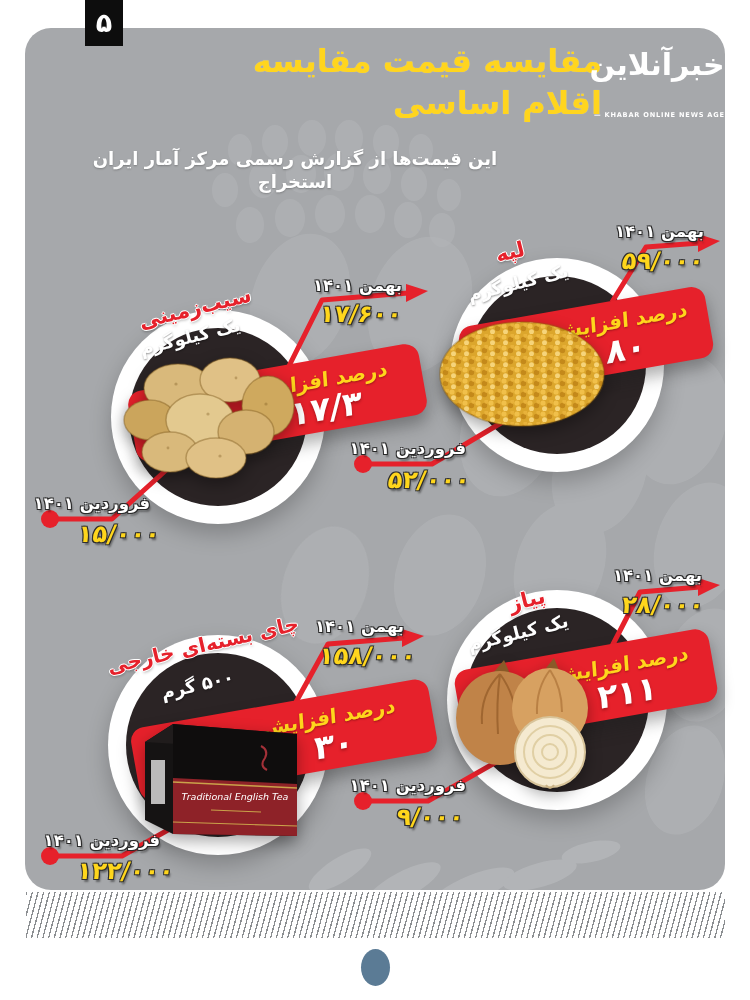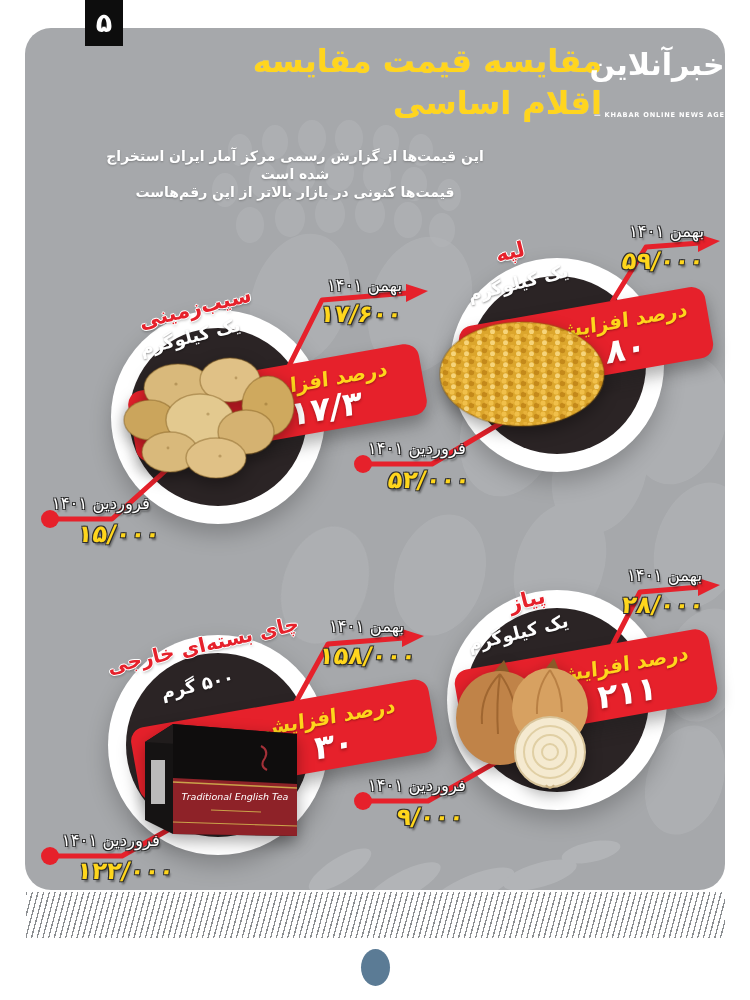--- a/index.html
+++ b/index.html
@@ -12,21 +12,21 @@
          color:#fff;font-weight:bold;font-size:27px;text-align:center;line-height:46px;}
   
   .titles{position:absolute;top:40px;right:148px;width:440px;text-align:right;direction:rtl;z-index:5;
           color:#ffd51e;font-weight:bold;font-size:32px;line-height:1.32;
           text-shadow:0 0 1px rgba(255,255,255,.35);}
   .logo{position:absolute;top:50px;right:28px;width:128px;z-index:5;color:#fff;text-align:center;}
   .logo-row{display:flex;align-items:flex-start;justify-content:center;gap:2px;}
   .logo-fa{font-size:30px;font-weight:bold;line-height:1;}
   .logo-en{font-size:6.6px;font-weight:bold;letter-spacing:.8px;margin-top:3px;white-space:nowrap;}
   .subtitle{position:absolute;top:147px;left:55px;width:480px;z-index:5;text-align:center;direction:rtl;
-            color:#fff;font-weight:bold;font-size:14px;line-height:1.3;
+            color:#fff;font-weight:bold;font-size:18px;line-height:1.3;
             text-shadow:0 1px 2px rgba(0,0,0,.25);}
   
   .ring{position:absolute;border-radius:50%;background:#fff;z-index:1;
         box-shadow:0 10px 22px rgba(0,0,0,.22);}
   .inner{position:absolute;border-radius:50%;background:#2b2425;z-index:1;}
   .connectors{position:absolute;left:0;top:0;z-index:2;pointer-events:none;}
   .banner{position:absolute;background:#e6212b;border-radius:14px;z-index:3;
           box-shadow:0 9px 16px rgba(30,30,30,.35);}
   .banner-inner{position:absolute;right:12px;top:2px;width:60%;height:100%;
                 display:flex;flex-direction:column;align-items:center;justify-content:center;}
@@ -35,21 +35,21 @@
   .inc-value{color:#fff;font-weight:bold;font-size:33px;line-height:1.05;transform:skewX(-8deg);
              text-shadow:0 2px 3px rgba(60,0,0,.35);}
   .photo{position:absolute;z-index:4;filter:drop-shadow(0 6px 8px rgba(0,0,0,.35));}
   .pname{position:absolute;z-index:5;color:#e6212b;font-weight:bold;font-size:21px;direction:rtl;
          text-align:center;white-space:nowrap;
          text-shadow:-1px 0 0 #fff,1px 0 0 #fff,0 -1px 0 #fff,0 1px 0 #fff,0 2px 3px rgba(0,0,0,.3);}
   .pweight{position:absolute;z-index:5;color:#fff;font-weight:bold;font-size:18px;direction:rtl;
            text-align:center;white-space:nowrap;text-shadow:0 1px 2px rgba(0,0,0,.4);}
   .rot14{transform:rotate(-14deg);}
   .rot13{transform:rotate(-13deg);}
-  .stat-label{position:absolute;z-index:6;color:#fff;font-weight:normal;font-size:16.5px;direction:rtl;
+  .stat-label{position:absolute;z-index:6;color:#fff;font-weight:bold;font-size:16.5px;direction:rtl;
               text-align:right;white-space:nowrap;
               text-shadow:1px 1px 0 #2a2a2a,-1px 1px 0 #2a2a2a,1px -1px 0 #2a2a2a,-1px -1px 0 #2a2a2a,2px 3px 2px rgba(0,0,0,.35);}
   .stat-value{position:absolute;z-index:6;color:#ffd61c;font-weight:bold;font-size:24px;text-align:right;
               transform:skewX(-7deg);letter-spacing:1px;white-space:nowrap;
               text-shadow:1px 1px 0 #2f2f2f,-1px 1px 0 #2f2f2f,1px -1px 0 #2f2f2f,-1px -1px 0 #2f2f2f,2px 3px 2px rgba(0,0,0,.4);}
   
   .hatch{position:absolute;left:26px;top:892px;width:699px;height:46px;z-index:4;background:
          repeating-linear-gradient(105deg,#8b8e91 0,#8b8e91 1.3px,transparent 1.3px,transparent 5.5px);}
   .page-dot{position:absolute;left:361px;top:949px;width:29px;height:37px;border-radius:50%;
             background:#5b7b95;z-index:6;}
@@ -141,22 +141,20 @@
             <circle cx="32" cy="36" r="3"></circle>
             <circle cx="40" cy="38" r="2.6"></circle>
         </g>
       </svg>
     </div>
     <div class="logo-en">— KHABAR ONLINE NEWS AGENCY —</div>
   </div>
 
   <div class="subtitle">
     <div>این قیمت‌ها از گزارش رسمی مرکز آمار ایران استخراج</div>
-    <div>شده است</div>
-    <div>قیمت‌ها کنونی در بازار بالاتر از این رقم‌هاست</div>
   </div>
 
   <div class="ring" style="left:111px;top:310px;width:214px;height:214px"></div>
   <div class="inner" style="left:129px;top:328px;width:178px;height:178px"></div>
   <div class="banner" style="left:130px;top:367px;width:295px;height:72px;transform:rotate(-10deg)">
     <div class="banner-inner">
       <div class="inc-label">درصد افزایش</div>
       <div class="inc-value">۱۷/۳</div>
     </div>
   </div>

